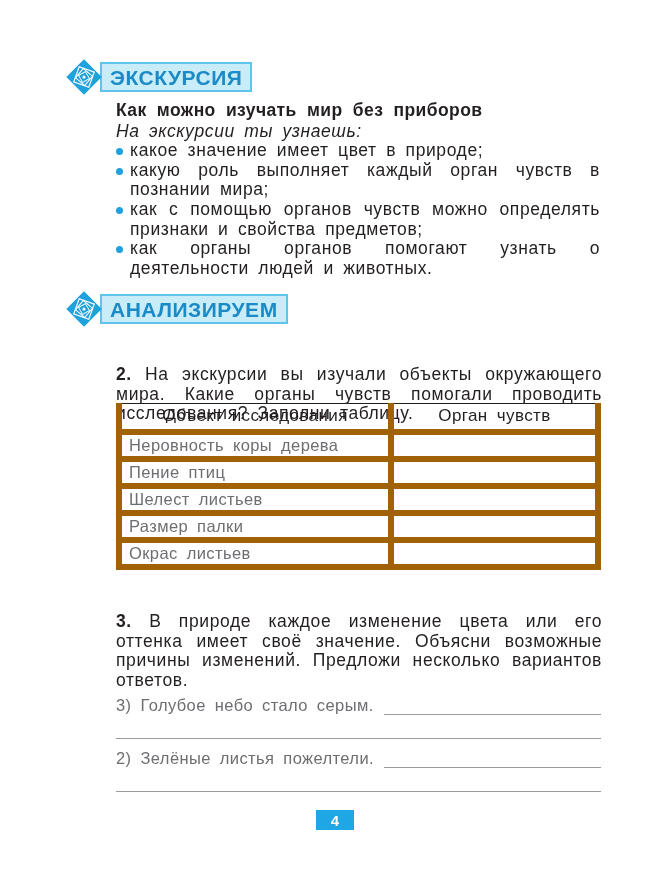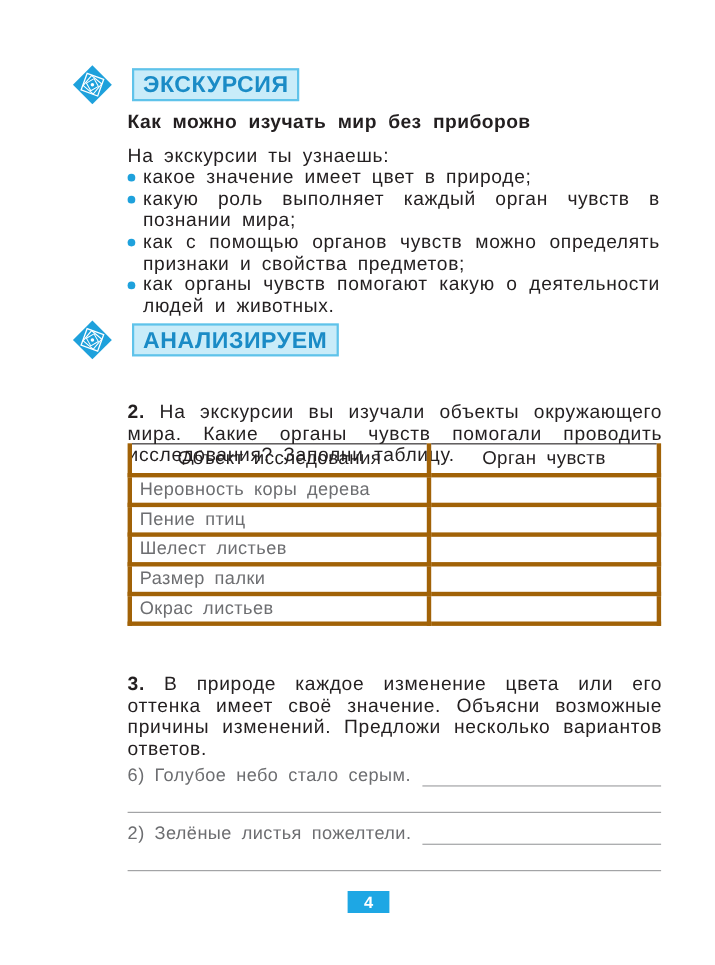--- a/index.html
+++ b/index.html
@@ -1,19 +1,19 @@
 <!DOCTYPE html>
 <html><head>
 <meta charset="utf-8">
 <style>
   * { box-sizing: border-box; margin: 0; padding: 0; }
   html, body { width: 650px; height: 877px; background: #ffffff; overflow: hidden; }
   body { position: relative; font-family: "Liberation Sans", "DejaVu Sans", sans-serif; color: #231f20; }
 
-  .section-header { position: absolute; left: 66px; height: 36px; display: flex; align-items: center; gap: 20px; }
+  .section-header { position: absolute; left: 66px; height: 36px; display: flex; align-items: center; }
   .section-icon { width: 36px; height: 36px; position: relative; flex: none; }
   .section-label {
     margin-left: -2px; height: 30px; padding: 0 8px;
     background: #c9ecf9; border: 2px solid #5fc3ea;
     color: #1a8bc6; font-weight: bold; font-size: 21px; letter-spacing: 0.5px;
     display: flex; align-items: center; line-height: 1;
   }
 
   .text-block { position: absolute; left: 116px; width: 490px; font-size: 17.5px; line-height: 19.6px; letter-spacing: 0.6px; word-spacing: 4px; }
   .bold-title { font-weight: bold; font-size: 17.5px; letter-spacing: 0.4px; word-spacing: 5px; }
@@ -22,21 +22,21 @@
   .bullet-list li .dot {
     position: absolute; left: 0; top: 7px; width: 7px; height: 7px; border-radius: 50%; background: #1ea1dc;
   }
   .justify { text-align: justify; text-align-last: left; }
   .task-num { font-weight: bold; }
 
   table.obs {
     position: absolute; left: 116px; top: 403px; width: 485px;
     border-collapse: collapse; font-size: 16.5px; letter-spacing: 0.4px; word-spacing: 4px;
   }
-  table.obs th, table.obs td { border: 4px solid #a16207; height: 27px; padding: 0 7px; font-weight: normal; }
+  table.obs th, table.obs td { border: 6px solid #a16207; height: 27px; padding: 0 7px; font-weight: normal; }
   table.obs th { height: 28px; text-align: center; color: #231f20; font-size: 17px; }
   table.obs td { color: #6d6e71; }
   table.obs th:first-child, table.obs td:first-child { width: 272px; }
   table.obs tr:first-child th { border-top: 1.5px solid #231f20; }
   table.obs th:nth-child(2), table.obs td:nth-child(2) { border-left: 1.5px solid #231f20; }
 
   .answer-line { position: absolute; display: flex; align-items: flex-end; font-size: 16.5px; color: #6d6e71; letter-spacing: 0.4px; word-spacing: 4px; }
   .answer-line .fill { flex: 1; border-bottom: 1.5px solid #9a9b9d; margin-left: 10px; height: 14px; }
   .full-line { position: absolute; left: 116px; width: 485px; border-bottom: 1.5px solid #9a9b9d; }
 
@@ -57,26 +57,26 @@
       <rect x="12" y="12" width="12" height="12" transform="rotate(40 18 18)" fill="none" stroke="#ffffff" stroke-width="1"></rect>
       <rect x="14" y="14" width="8" height="8" transform="rotate(60 18 18)" fill="none" stroke="#ffffff" stroke-width="0.9"></rect>
       <circle cx="18" cy="18" r="1.6" fill="#ffffff"></circle>
     </svg>
   </span>
   <span class="section-label">ЭКСКУРСИЯ</span>
 </div>
 
 <div class="text-block" style="top:101px;">
   <div class="bold-title">Как можно изучать мир без приборов</div>
-  <div style="margin-top:11px;">На экскурсии ты узнаешь:</div>
+  <div style="margin-top:1px;font-style:italic;">На экскурсии ты узнаешь:</div>
   <ul class="bullet-list" style="width:484px;">
     <li><span class="dot"></span><span>какое значение имеет цвет в природе;</span></li>
     <li class="justify"><span class="dot"></span><span>какую роль выполняет каждый орган чувств в познании мира;</span></li>
     <li class="justify"><span class="dot"></span><span>как с помощью органов чувств можно определять признаки и свойства предметов;</span></li>
-    <li class="justify"><span class="dot"></span><span>как органы чувств помогают какую о деятельности людей и животных.</span></li>
+    <li class="justify"><span class="dot"></span><span>как органы органов помогают узнать о деятельности людей и животных.</span></li>
   </ul>
 </div>
 
 <div class="section-header" style="top:291px;text-align:right;">
   <span class="section-icon">
     <svg width="36" height="36" viewBox="0 0 36 36">
       <rect x="5.5" y="5.5" width="25" height="25" transform="rotate(45 18 18)" fill="#1ea1dc"></rect>
       <rect x="10" y="10" width="16" height="16" transform="rotate(20 18 18)" fill="none" stroke="#ffffff" stroke-width="1.2"></rect>
       <rect x="12" y="12" width="12" height="12" transform="rotate(40 18 18)" fill="none" stroke="#ffffff" stroke-width="1"></rect>
       <rect x="14" y="14" width="8" height="8" transform="rotate(60 18 18)" fill="none" stroke="#ffffff" stroke-width="0.9"></rect>
@@ -121,21 +121,21 @@
     </tr>
   </tbody>
 </table>
 
 <div class="text-block justify" style="top:612px; width:486px;">
   <span class="task-num">3.</span>
   <span>В природе каждое изменение цвета или его оттенка имеет своё значение. Объясни возможные причины изменений. Предложи несколько вариантов ответов.</span>
 </div>
 
 <div class="answer-line" style="left:116px; top:695px; width:485px; height:20px;">
-  <span>6) Голубое небо стало серым.</span>
+  <span>3) Голубое небо стало серым.</span>
   <span class="fill"></span>
 </div>
 <div class="full-line" style="top:738px;"></div>
 
 <div class="answer-line" style="left:116px; top:748px; width:485px; height:20px;justify-content:space-between;">
   <span>2) Зелёные листья пожелтели.</span>
   <span class="fill"></span>
 </div>
 <div class="full-line" style="top:791px;"></div>
 

